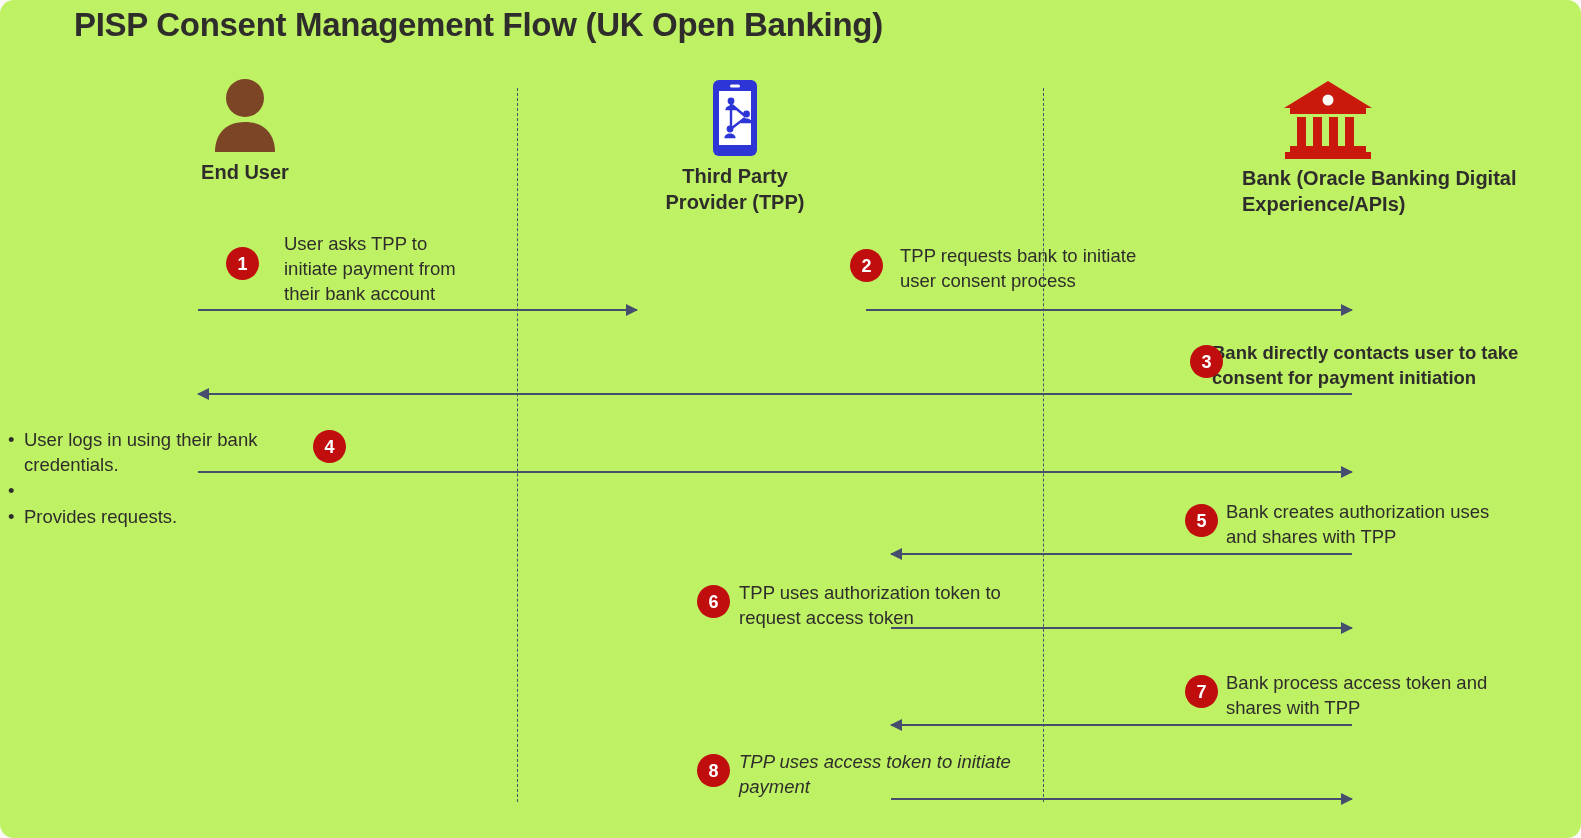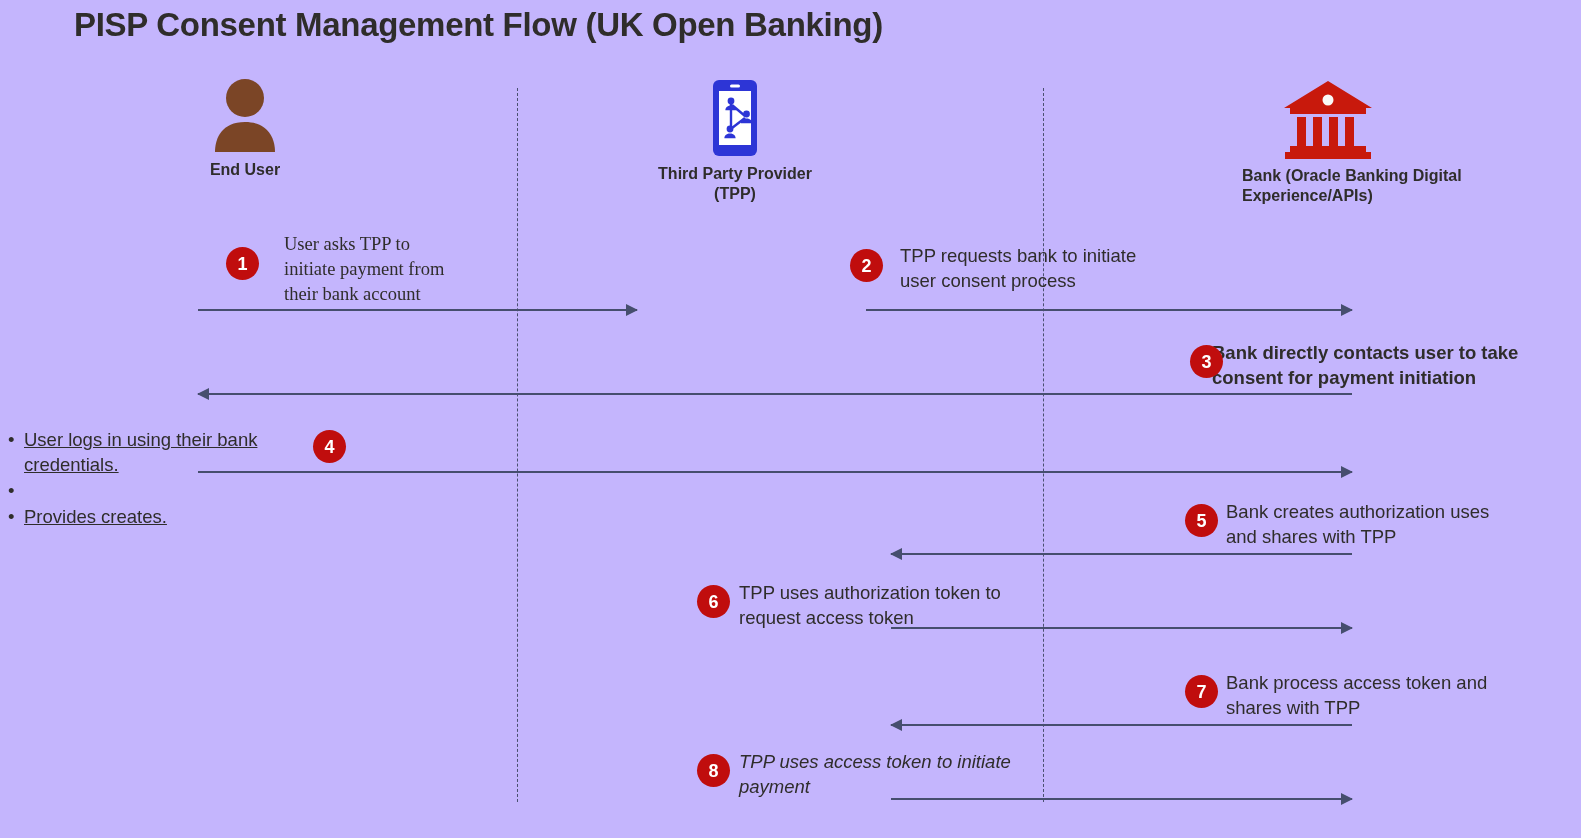--- a/index.html
+++ b/index.html
@@ -2,32 +2,32 @@
 <html><head>
 <meta charset="utf-8">
 <style>
   * { box-sizing: border-box; margin: 0; padding: 0; }
   html, body {
     width: 1581px; height: 838px;
     background: #faf9f7;
     font-family: "Liberation Sans", sans-serif;
     overflow: hidden;
   }
-  #stage { position: relative; width: 1581px; height: 838px; background: #c4b5fd; }
+  #stage { position: relative; width: 1581px; height: 838px; background: #bef264; border-radius: 14px; }
 
   .title {
     position: absolute; left: 74px; top: 6px;
     font-size: 33px; font-weight: bold; color: #2f2d2b;
     letter-spacing: -0.3px; white-space: nowrap;
   }
 
   
   .actor { position: absolute; text-align: center; }
   .actor-label {
-    font-size: 16px; font-weight: bold; color: #2f2d2b;
+    font-size: 20px; font-weight: bold; color: #2f2d2b;
     line-height: 1.28; margin-top: 6px;
   }
   .actor-icon { display: block; margin: 0 auto; }
 
   
   .lifeline {
     position: absolute; width: 0; border-left: 1.5px dashed #4a5070;
   }
 
   
@@ -54,21 +54,21 @@
   }
   .caption {
     position: absolute; font-size: 18.5px; color: #2f2d2b;
     line-height: 1.35; white-space: pre-line; z-index: 2;
   }
 
   
   .bullets { position: absolute; font-size: 18.5px; color: #2f2d2b; line-height: 1.35; }
   .bullets .bullet { display: flex; margin-bottom: 1px; }
   .bullets .dot { width: 16px; flex: 0 0 16px; text-align: left; }
-  .bullets .btext { white-space: pre-line; text-decoration: underline; }
+  .bullets .btext { white-space: pre-line; }
 </style>
 </head>
 <body>
 
 <div id="stage">
 
   <div class="title">PISP Consent Management Flow (UK Open Banking)</div>
 
   <div class="actor" style="left:150px; top:78px; width:190px;">
     <svg class="actor-icon" width="72" height="76" viewBox="0 0 72 76">
@@ -111,21 +111,21 @@
       <rect x="3" y="74" width="86" height="7" fill="#c8190c"></rect>
     </svg>
     <div class="actor-label" style="text-align:left; margin-left:2px;">Bank (Oracle Banking Digital
 Experience/APIs)</div>
   </div>
 
   <div class="lifeline" style="left:517px;  top:88px; height:714px;"></div>
   <div class="lifeline" style="left:1043px; top:88px; height:714px;"></div>
 
   <div class="badge" style="left:226px; top:247px;">1</div>
-  <div class="caption" style="left:284px; top:232px; width:260px;font-family:Liberation Serif, serif;">User asks TPP to
+  <div class="caption" style="left:284px; top:232px; width:260px;">User asks TPP to
 initiate payment from
 their bank account</div>
   <div class="arrow right" style="left:198px; top:304px; width:439px;">
     <div class="shaft"></div>
     <div class="head"></div>
   </div>
 
   <div class="badge" style="left:850px; top:249px;">2</div>
   <div class="caption" style="left:900px; top:244px; width:340px;">TPP requests bank to initiate
 user consent process</div>
@@ -147,21 +147,21 @@
     <div class="bullet">
       <span class="dot">•</span>
       <span class="btext">User logs in using their bank
 credentials.</span>
     </div>
     <div class="bullet">
       <span class="dot">•</span>
     </div>
     <div class="bullet">
       <span class="dot">•</span>
-      <span class="btext">Provides creates.</span>
+      <span class="btext">Provides requests.</span>
     </div>
   </div>
   <div class="arrow right" style="left:198px; top:466px; width:1154px;">
     <div class="shaft"></div>
     <div class="head"></div>
   </div>
 
   <div class="badge" style="left:1185px; top:504px;">5</div>
   <div class="caption" style="left:1226px; top:500px; width:340px;">Bank creates authorization uses
 and shares with TPP</div>

